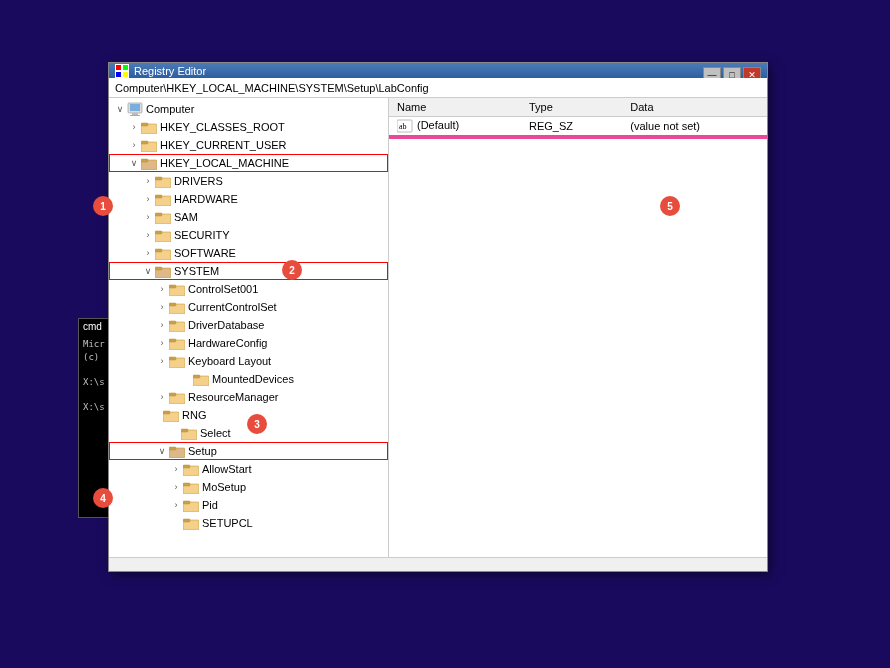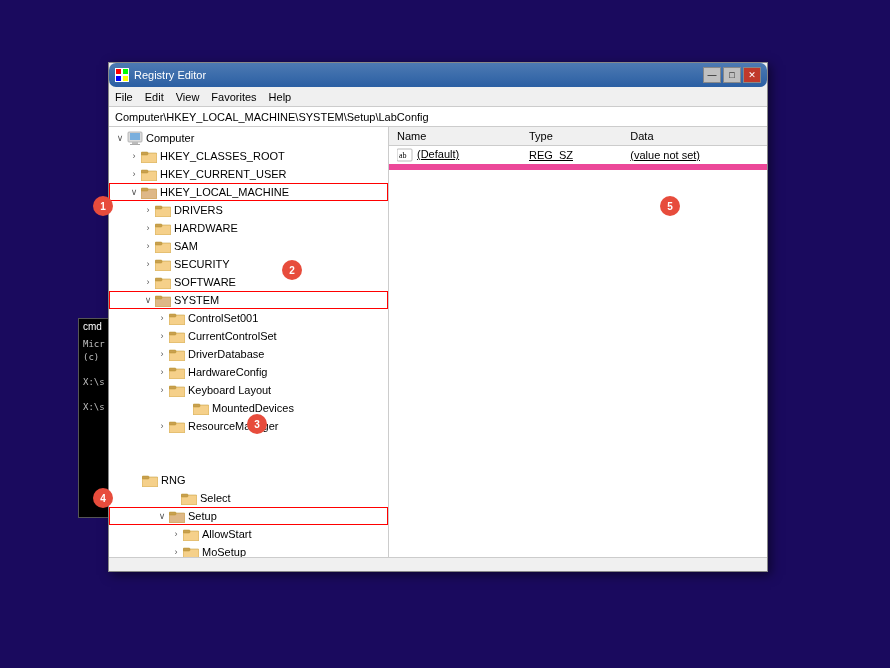--- a/index.html
+++ b/index.html
@@ -59,24 +59,22 @@
       display: flex;
       flex-direction: column;
     }
 
     
     .title-bar {
       background: linear-gradient(to bottom, #4d7ab3, #2b5fa3);
       color: #fff;
       padding: 4px 6px;
       display: flex;
-      align-items: center;
       justify-content: space-between;
-      height: 24px;
-      border-radius: 7px;
+      height: 15px;
     }
     .title-bar-left {
       display: flex;
       align-items: center;
       gap: 5px;
     }
     .title-icon {
       width: 14px;
       height: 14px;
       background: #fff;
@@ -209,24 +207,23 @@
       border-bottom: 1px solid #ccc;
       padding: 3px 8px;
       text-align: left;
       font-weight: normal;
       color: #000;
       position: sticky;
       top: 0;
     }
     .reg-table td {
       padding: 2px 8px;
-      border-bottom: 6px solid #ec4899;
+      border-bottom: 4px solid #ec4899;
       color: #000;
       height: 18px;
-      text-decoration: underline;
     }
     .reg-table tr.highlighted td {
       outline: 1px solid #f00;
       outline-offset: -1px;
     }
 
     
     .scrollbar-area {
       height: 14px;
       background: #f0f0f0;
@@ -281,27 +278,20 @@
       </div>
       <span class="title-text">Registry Editor</span>
     </div>
     <div class="title-buttons">
       <div class="title-btn">—</div>
       <div class="title-btn">□</div>
       <div class="title-btn close-btn">✕</div>
     </div>
   </div>
 
-  <div class="menu-bar">
-    <span class="menu-item">File</span>
-    <span class="menu-item">Edit</span>
-    <span class="menu-item">View</span>
-    <span class="menu-item">Favorites</span>
-    <span class="menu-item">Help</span>
-  </div>
 
   <div class="address-bar">
     <span>Computer\HKEY_LOCAL_MACHINE\SYSTEM\Setup\LabConfig</span>
   </div>
 
   <div class="main-content">
 
     <div class="tree-panel" id="tree-panel">
     <div class="tree-item" style="padding-left: 4px;">
           <span class="expand-icon" style="color: rgb(85, 85, 85);">∨</span>
@@ -434,21 +424,21 @@
           <span class="item-label">MountedDevices</span>
         </div>
         <div class="tree-item" style="padding-left: 46px;">
           <span class="expand-icon" style="color: rgb(85, 85, 85);">›</span>
           <span class="folder-icon"><svg width="16" height="14" viewBox="0 0 16 14">
       <rect x="0" y="4" width="16" height="10" rx="1" fill="#f5d08a" stroke="#b8902a" stroke-width="0.5"></rect>
       <rect x="0" y="3" width="7" height="3" rx="1" fill="#c8a050" stroke="#b8902a" stroke-width="0.5"></rect>
     </svg></span>
           <span class="item-label">ResourceManager</span>
         </div>
-        <div class="tree-item" style="padding-left: 19px; margin-top: 36px;">
+        <div class="tree-item" style="padding-left: 40px;">
           <span class="expand-icon"></span>
           <span class="folder-icon"><svg width="16" height="14" viewBox="0 0 16 14">
       <rect x="0" y="4" width="16" height="10" rx="1" fill="#f5d08a" stroke="#b8902a" stroke-width="0.5"></rect>
       <rect x="0" y="3" width="7" height="3" rx="1" fill="#c8a050" stroke="#b8902a" stroke-width="0.5"></rect>
     </svg></span>
           <span class="item-label">RNG</span>
         </div>
         <div class="tree-item" style="padding-left: 46px; margin-left: 12px;">
           <span class="expand-icon"></span>
           <span class="folder-icon"><svg width="16" height="14" viewBox="0 0 16 14">

